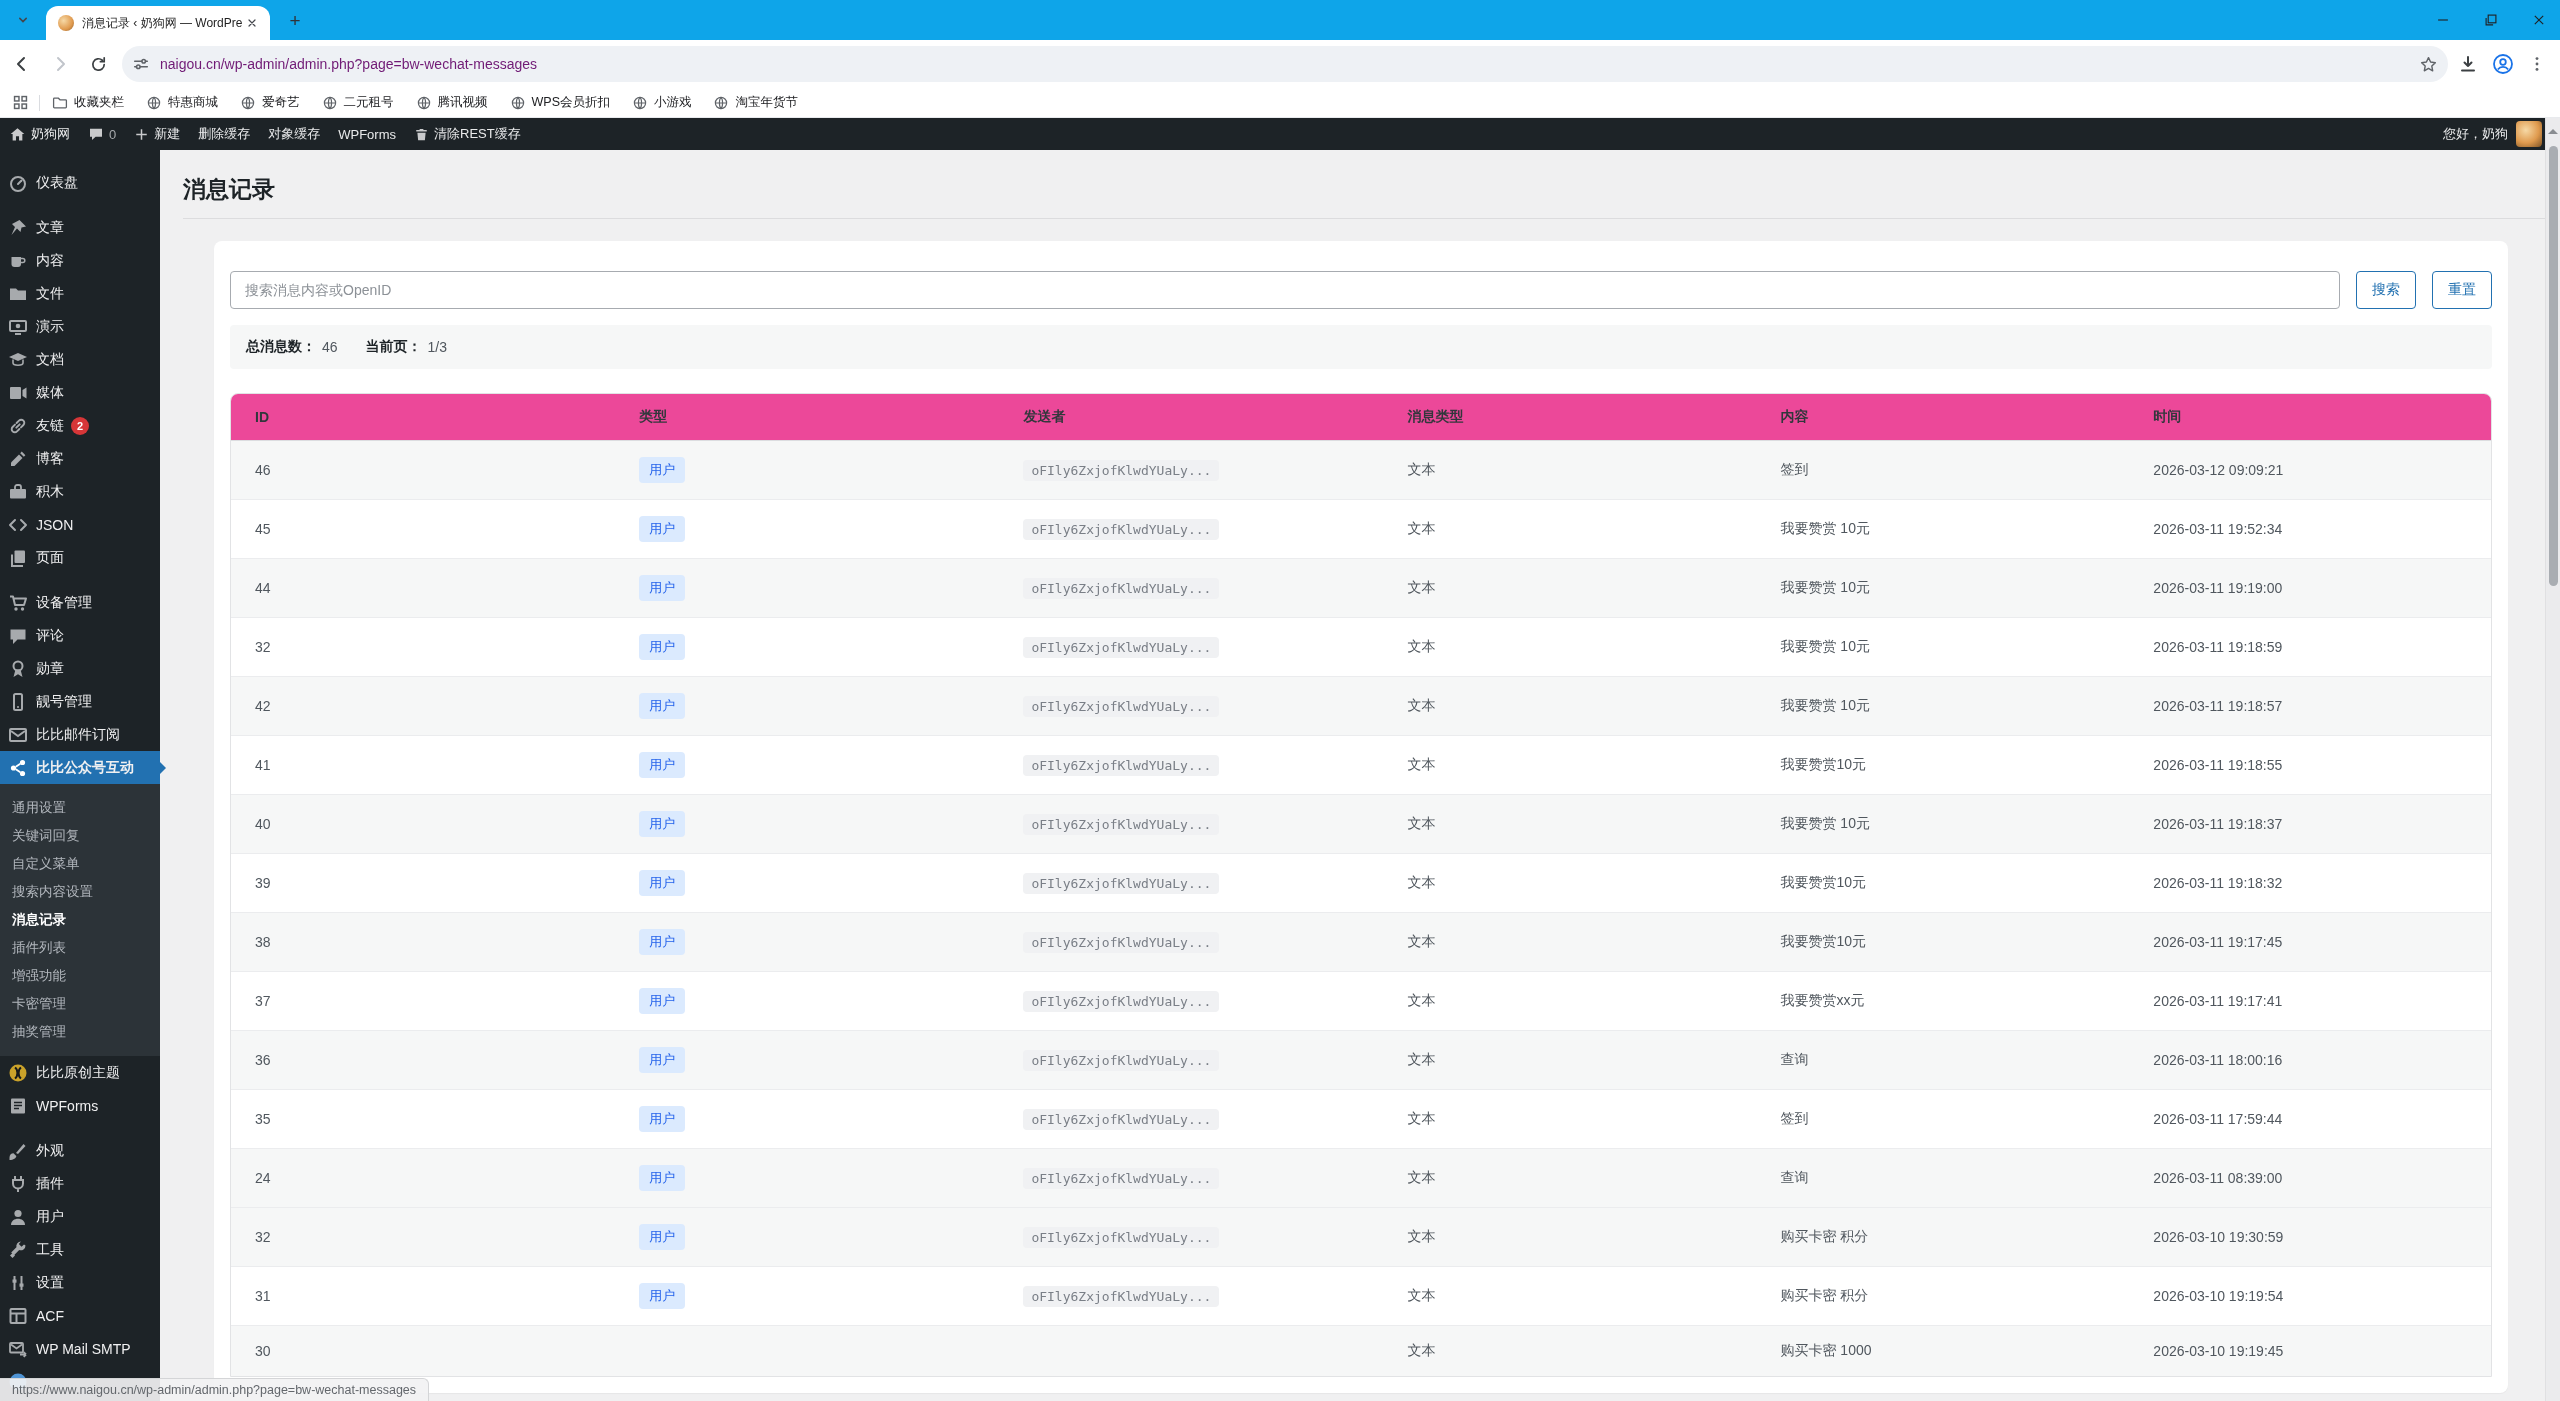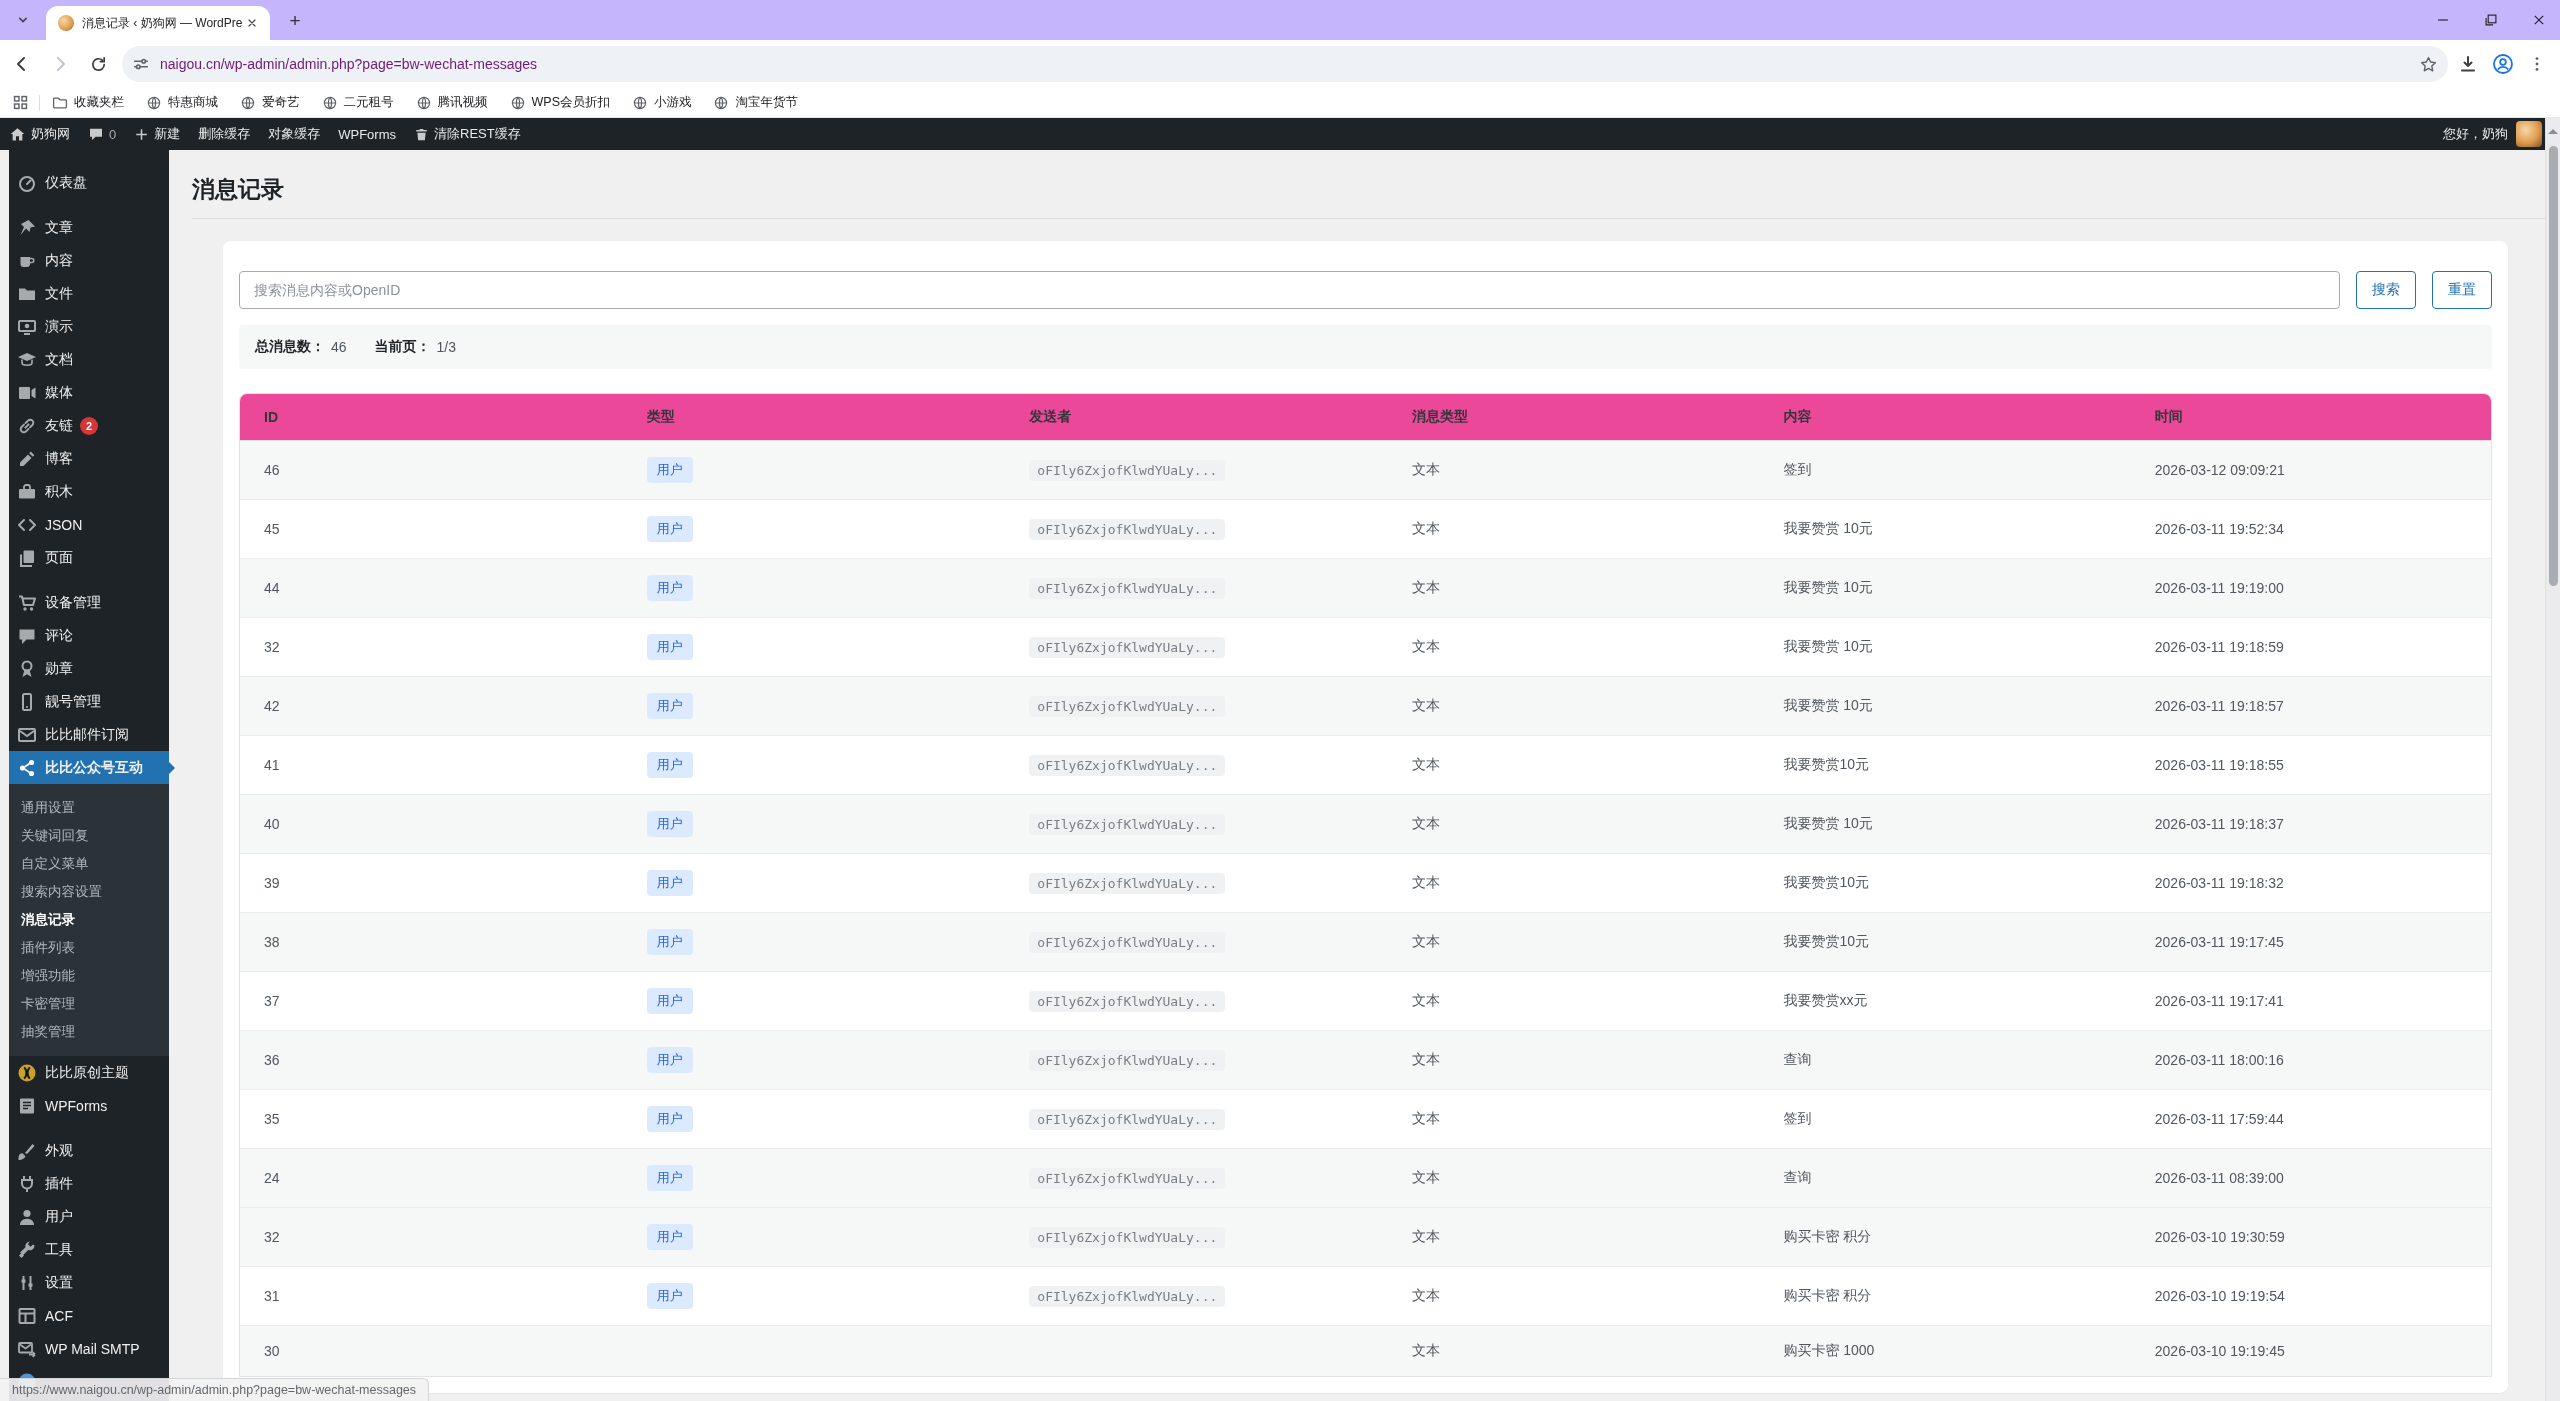--- a/index.html
+++ b/index.html
@@ -1,21 +1,21 @@
 <!DOCTYPE html>
 <html><head>
 <meta charset="utf-8">
 <style>
   * { margin:0; padding:0; box-sizing:border-box; }
   html,body { width:2560px; height:1401px; overflow:hidden; background:#f0f0f1;
     font-family:"Liberation Sans","DejaVu Sans",sans-serif; }
   svg { display:block; }
 
   
-  .tabstrip { position:absolute; left:0; top:0; width:2560px; height:40px; background:#c4b5fd; display:flex; align-items:center; }
+  .tabstrip { position:absolute; left:0; top:0; width:2560px; height:40px; background:#0ea5e9; display:flex; align-items:center; }
   .tab-search { width:30px; height:30px; margin-left:8px; border:none; background:transparent; display:flex; align-items:center; justify-content:center; color:#44474d; }
   .tab { position:absolute; left:46px; top:6px; width:224px; height:34px; background:#fff; border-radius:12px 12px 0 0; display:flex; align-items:center; padding:0 8px; }
   .tab-favicon { width:16px; height:16px; border-radius:50%; background:radial-gradient(circle at 35% 35%, #f6d9a6, #e09a4e 60%, #8a5a28); flex:none; margin:0 8px 0 4px; }
   .tab-title { font-size:12px; color:#1f1f1f; white-space:nowrap; overflow:hidden; width:160px; }
   .tab-close { border:none; background:transparent; color:#45484e; padding:2px; margin-left:2px; }
   .newtab { position:absolute; left:282px; top:8px; width:26px; height:26px; border:none; background:transparent; color:#30333a; font-size:19px; line-height:24px; }
   .wincontrols { position:absolute; right:6px; top:0; height:40px; display:flex; align-items:center; gap:18px; color:#202124; }
   .wincontrols span { padding:4px 8px; }
 
   .toolbar { position:absolute; left:0; top:40px; width:2560px; height:48px; background:#fff; display:flex; align-items:center; }
@@ -32,21 +32,21 @@
 
   
   .adminbar { position:absolute; left:0; top:118px; width:2560px; height:32px; background:#1d2327; display:flex; align-items:center; z-index:5; }
   .ab-item { display:flex; align-items:center; gap:5px; color:#e9eaeb; font-size:13px; padding:0 9px; height:32px; white-space:nowrap; }
   .ab-item .cnt { color:#a7aaad; }
   .ab-right { margin-left:auto; display:flex; align-items:center; gap:8px; padding-right:18px; }
   .ab-greet { color:#e9eaeb; font-size:13px; }
   .ab-avatar { width:26px; height:26px; border-radius:4px; background:radial-gradient(circle at 38% 35%, #f6d9a6, #df9a4e 55%, #7d5224); }
 
   
-  .wp { position:absolute; left:0; top:150px; width:2560px; height:1251px; display:flex;padding-left:9px; }
+  .wp { position:absolute; left:0; top:150px; width:2560px; height:1251px; display:flex; }
   .sidebar { width:160px; flex:none; background:#1d2327; color:#f0f0f1; font-size:14px; position:relative; z-index:3; }
   .menu-item { display:flex; align-items:center; height:33px; padding:0 8px; position:relative; cursor:pointer; }
   .menu-item .mi-icon { width:20px; height:20px; color:#a7aaad; margin-right:8px; flex:none; }
   .menu-item .mi-label { white-space:nowrap; }
   .menu-sep { height:12px; }
   .menu-item.active { background:#2271b1; font-weight:700; }
   .menu-item.active .mi-icon { color:#fff; }
   .menu-item.active::after { content:""; position:absolute; right:-14px; top:50%; margin-top:-8px; border:8px solid transparent; border-left-color:#2271b1; }
   .mi-badge { margin-left:7px; min-width:18px; height:18px; border-radius:9px; background:#d63638; color:#fff; font-size:11px; font-weight:700; display:flex; align-items:center; justify-content:center; padding:0 5px; }
   .submenu { background:#2c3338; padding:10px 0 10px; }

